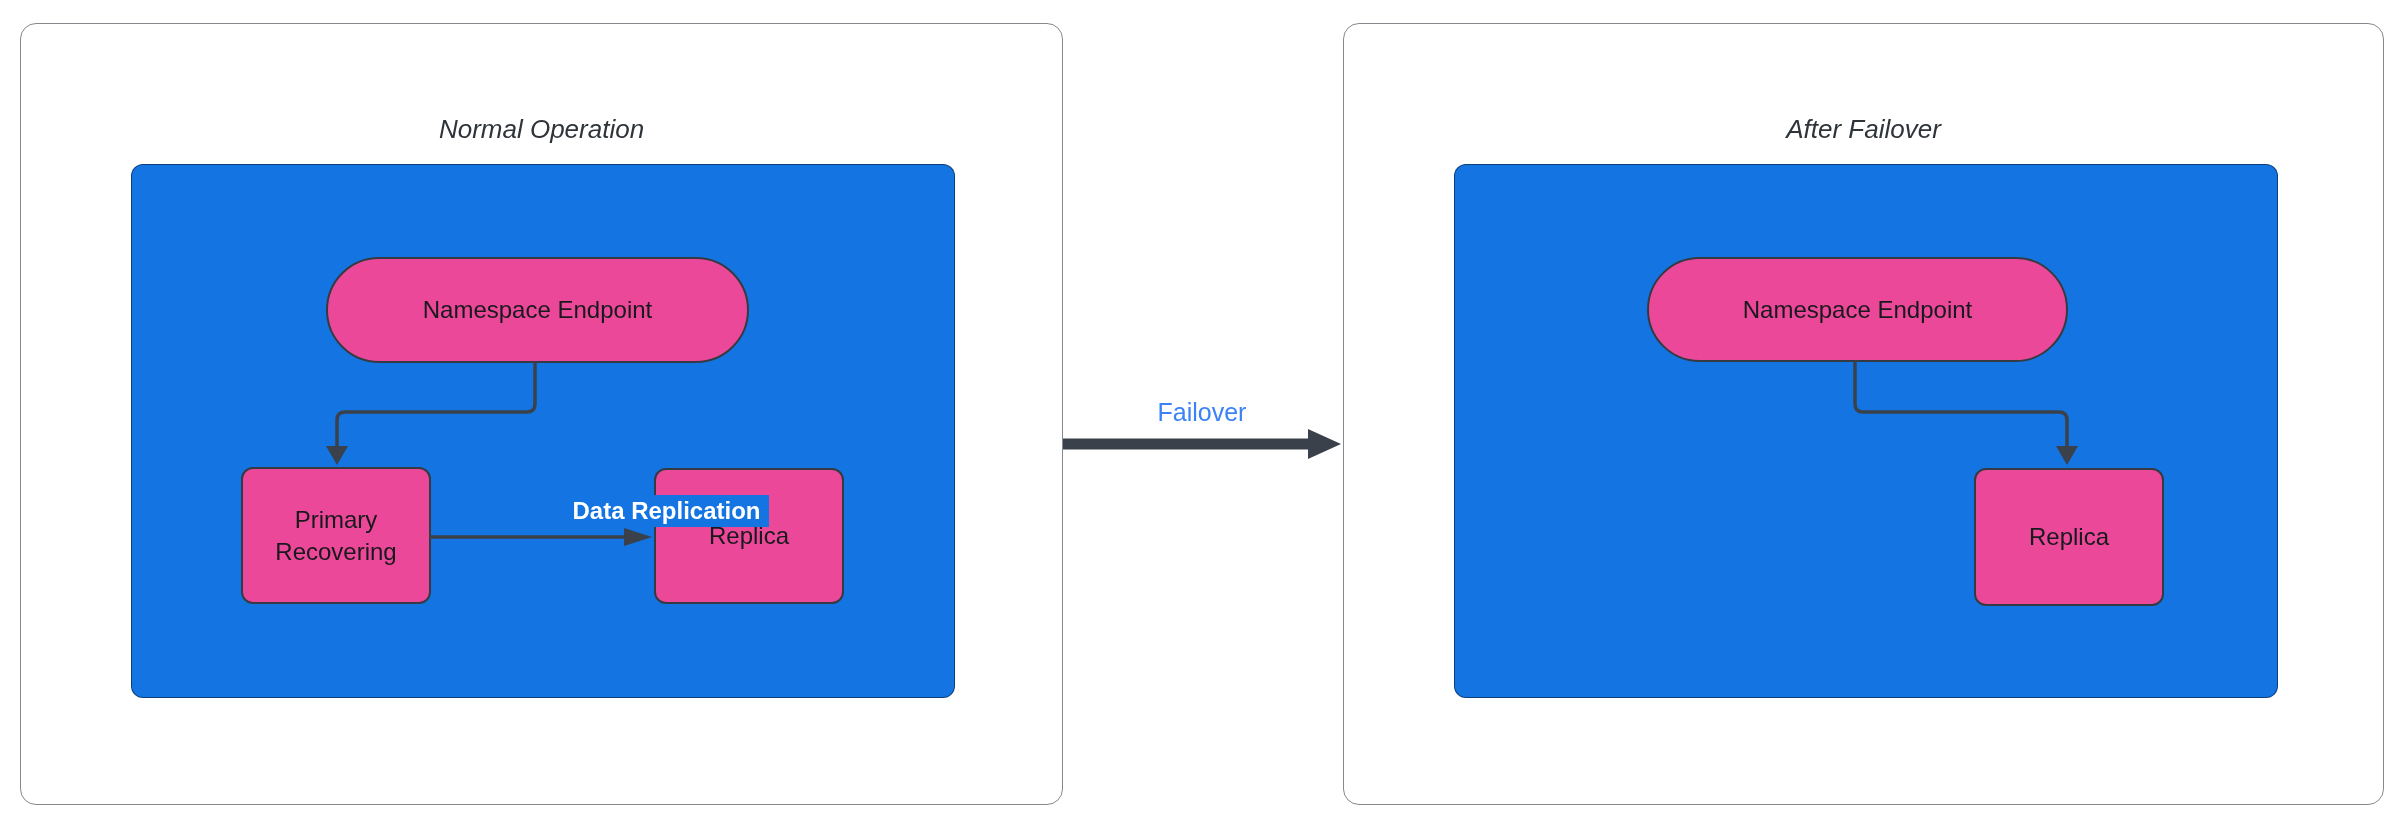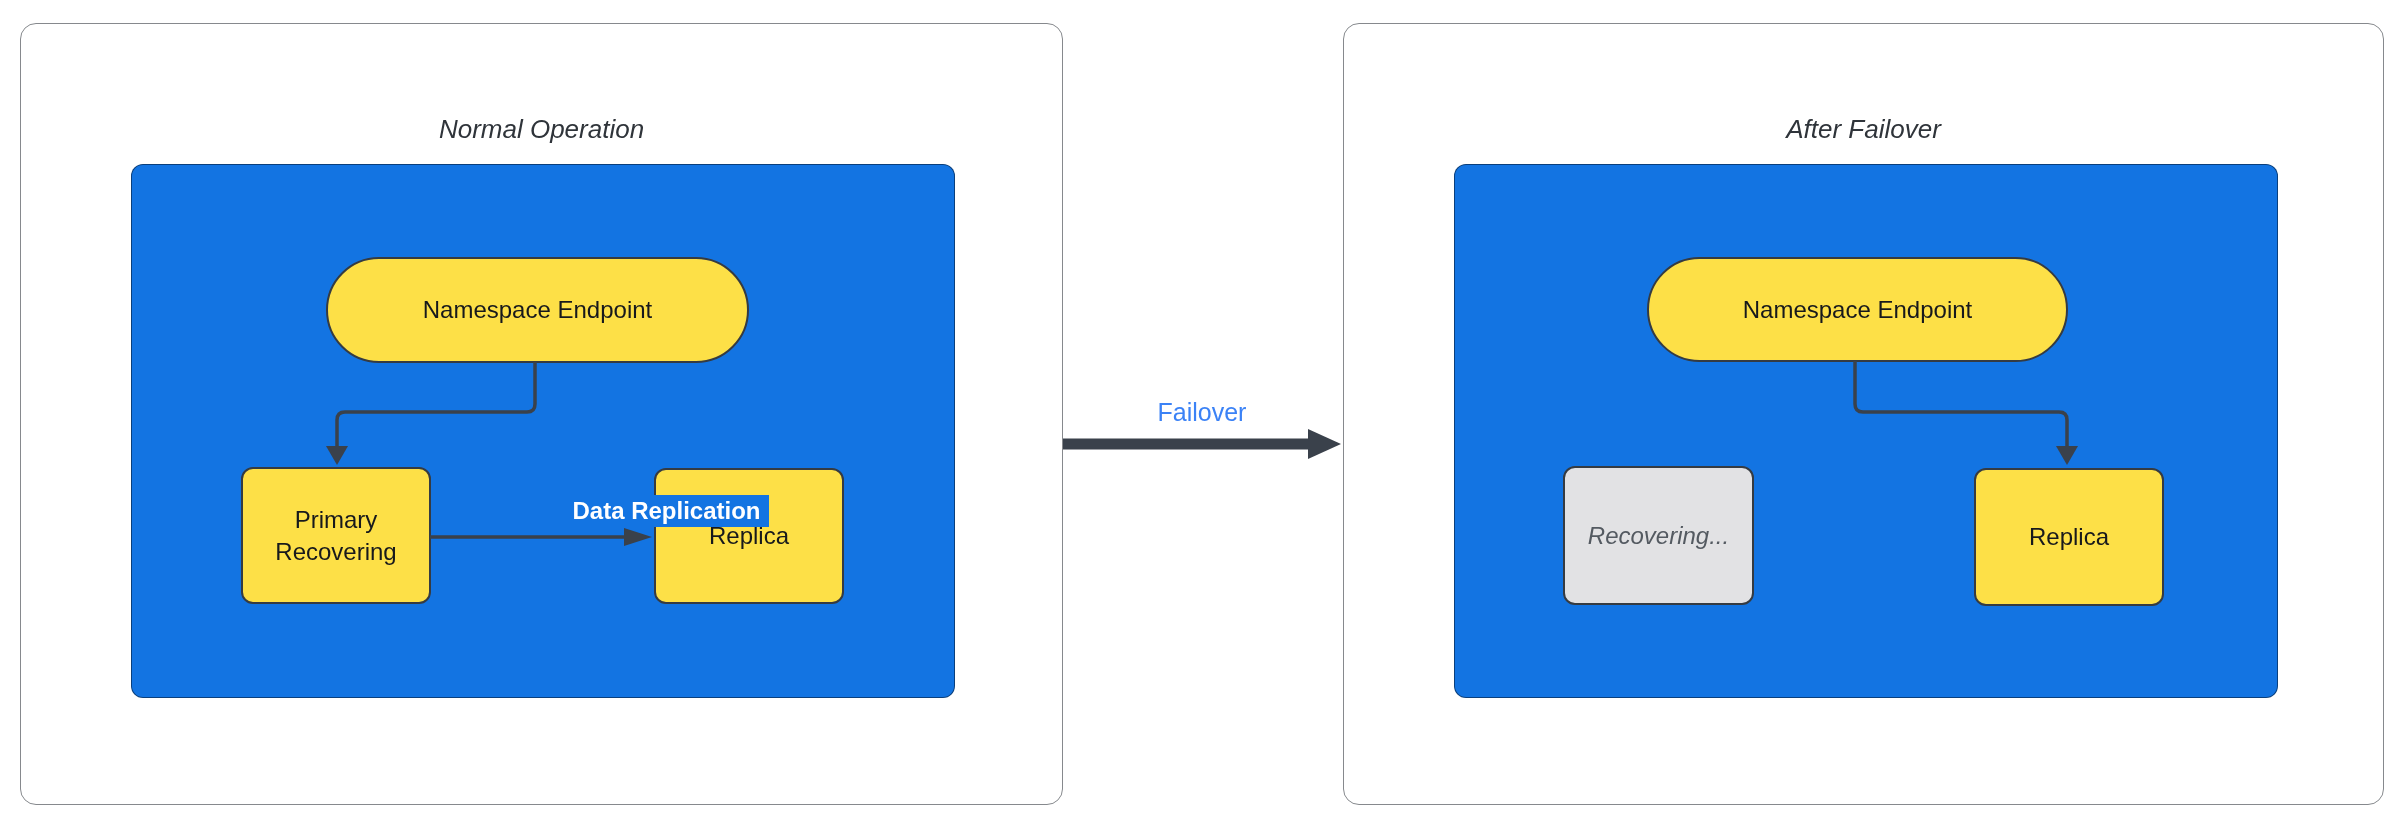--- a/index.html
+++ b/index.html
@@ -31,21 +31,21 @@
     text-align:center;font-style:italic;font-size:26px;color:var(--title_text);
   }
 
   .bluebox{
     position:absolute;left:110px;top:140px;width:824px;height:534px;
     background:var(--blue);border:1px solid rgba(0,0,0,0.45);border-radius:12px;
     box-sizing:border-box;
   }
 
   .node{
-    position:absolute;background:#fde047;border:2px solid var(--node_border);
+    position:absolute;background:#ec4899;border:2px solid var(--node_border);
     box-sizing:border-box;display:flex;align-items:center;justify-content:center;
     text-align:center;font-size:24px;color:var(--node_text);line-height:1.3;
   }
   .stadium{border-radius:53px;}
   .rect{border-radius:12px;}
 
   .stadium-l{left:194px;top:92px;width:423px;height:106px;}
   .primary-l{left:109px;top:302px;width:190px;height:137px;padding:0 14px;}
   .replica-l{left:522px;top:303px;width:190px;height:136px;}
 
@@ -93,23 +93,20 @@
       </div>
     </div>
   </div>
 
   <div class="panel" id="panel-right">
     <div class="panel-title">After Failover</div>
     <div class="bluebox">
       <div class="node stadium stadium-r">
         <span>Namespace Endpoint</span>
       </div>
-      <div class="node rect recovering-r">
-        <span>Recovering...</span>
-      </div>
       <div class="node rect replica-r">
         <span>Replica</span>
       </div>
     </div>
   </div>
 
   <svg id="edges" viewBox="0 0 2407 828" xmlns="http://www.w3.org/2000/svg">
 
     <path class="edge" d="M535 362 L535 404 Q535 412 527 412 L345 412 Q337 412 337 420 L337 447"></path>
     <polygon class="arrowhead" points="326,446 348,446 337,465"></polygon>

